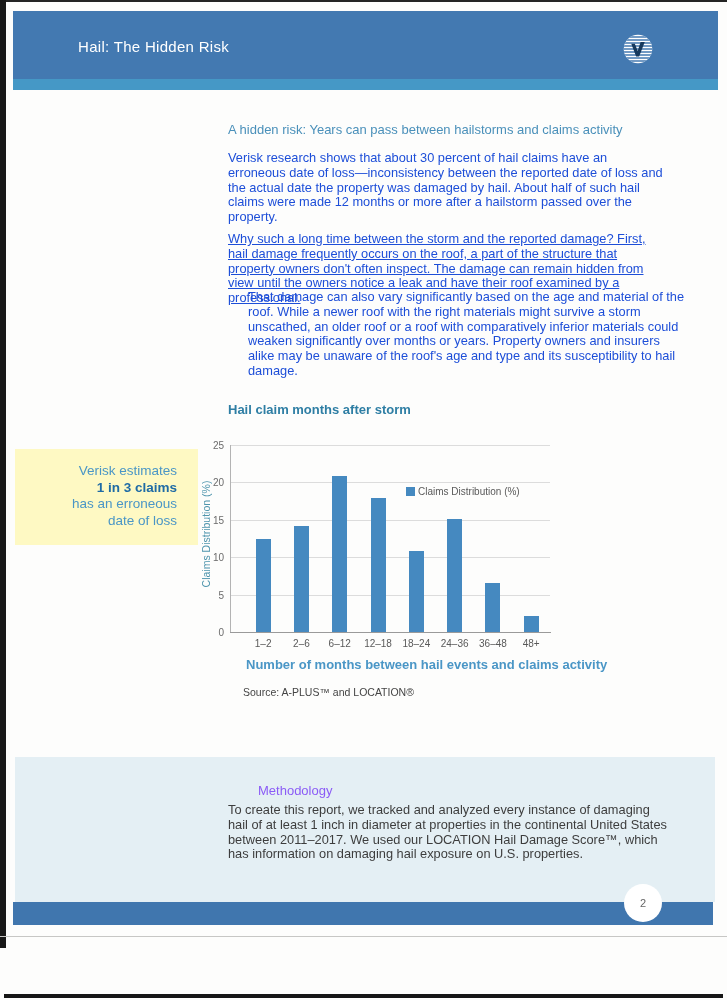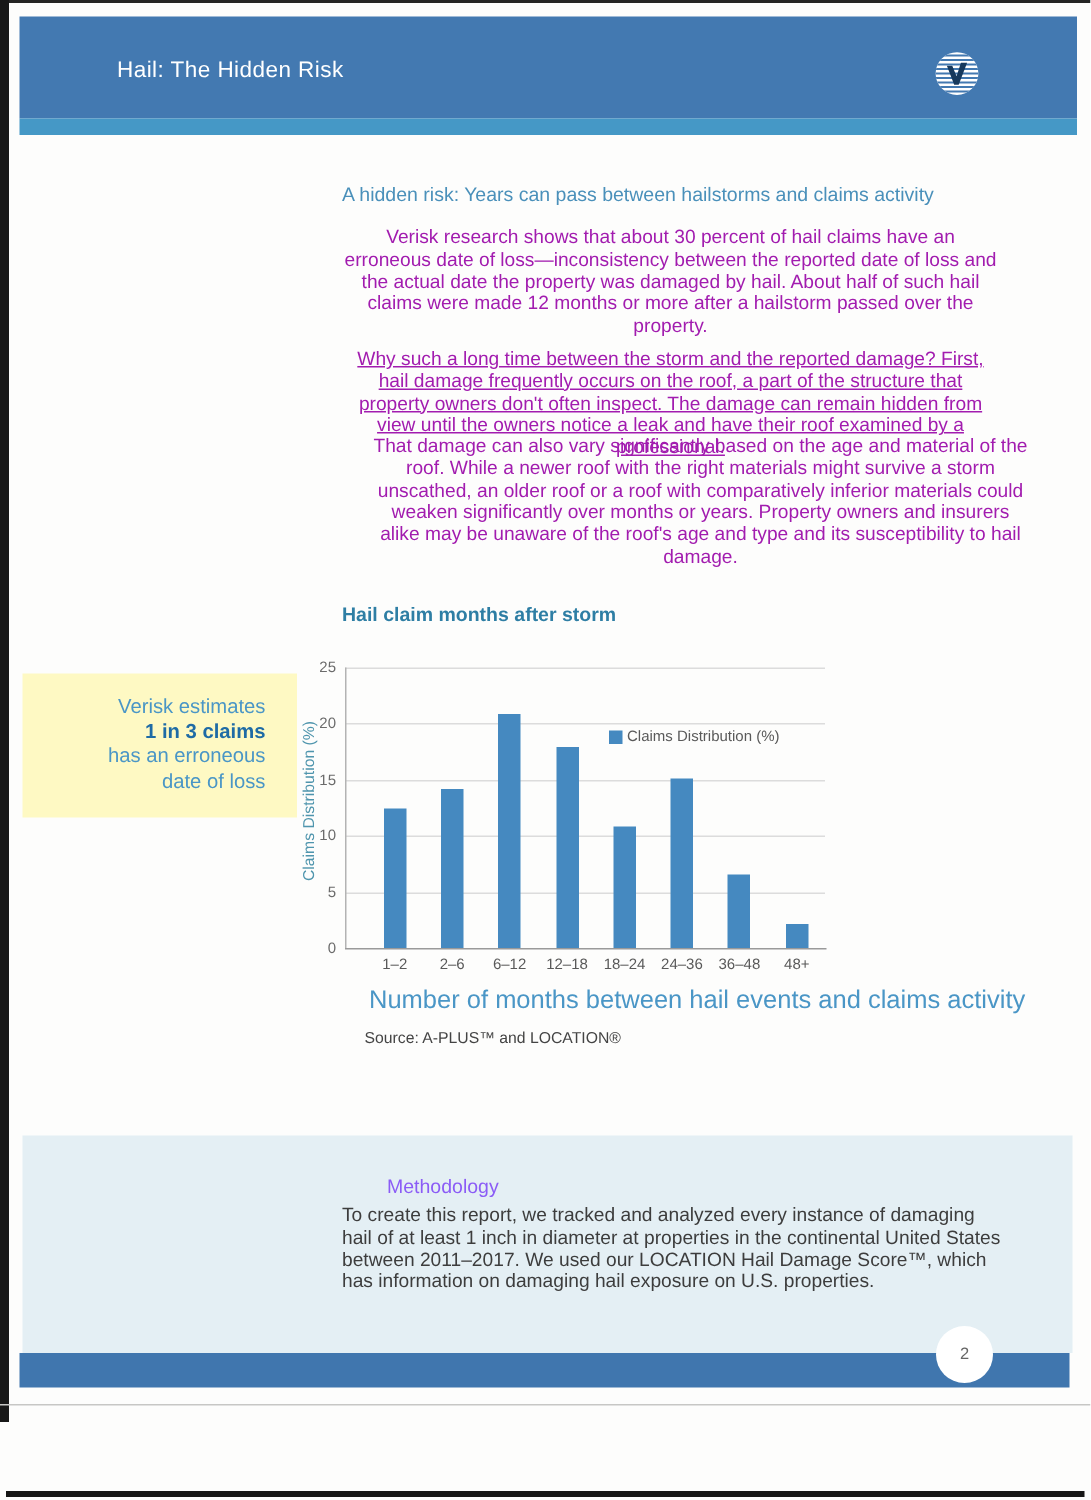--- a/index.html
+++ b/index.html
@@ -15,21 +15,21 @@
   .page-bottom-edge { position: absolute; left: 0; top: 936px; width: 727px; height: 1px; background: #c7c7c5; }
 
   
   .header-band { position: absolute; left: 13px; top: 11px; width: 705px; height: 68px; background: #4379b1; }
   .header-strip { position: absolute; left: 13px; top: 79px; width: 705px; height: 11px; background: #4598c6; }
   .header-title { position: absolute; left: 78px; top: 38px; color: #ffffff; font-size: 15px; font-weight: 400; letter-spacing: 0.3px; }
   .logo { position: absolute; left: 623px; top: 34px; width: 30px; height: 30px; }
 
   
   .article-heading { position: absolute; left: 228px; top: 122px; width: 450px; color: #4a90ba; font-size: 13px; font-weight: 400; }
-  .para { position: absolute; left: 228px; width: 438px; color: #a21caf; font-size: 12.8px; line-height: 14.8px; text-align: center; }
+  .para { position: absolute; left: 228px; width: 438px; color: #1d4ed8; font-size: 12.8px; line-height: 14.8px; }
   .para-1 { top: 151px; }
   .para-2 { top: 232px; text-decoration: underline; }
   .para-3 { top: 290px; margin-left: 20px; }
 
   
   .callout { position: absolute; left: 15px; top: 449px; width: 183px; height: 96px; background: #fef9c3; text-align: right; padding: 14px 21px 0 0; }
   .callout div { font-size: 13.5px; line-height: 16.5px; color: #4a96c6; }
   .callout .strong { color: #1f6ba5; font-weight: 700; }
 
   
@@ -41,21 +41,21 @@
   .y-axis-line { position: absolute; left: 230px; top: 445px; width: 1px; height: 187px; background: #b3b3b3; }
   .x-axis-line { position: absolute; left: 230px; top: 632px; width: 321px; height: 1px; background: #9a9a9a; }
   .y-ticks { position: absolute; left: 196px; top: 445px; width: 28px; height: 197px; }
   .ytick { position: absolute; right: 0; width: 28px; text-align: right; font-size: 10px; color: #6b6b6b; }
   .x-labels { position: absolute; left: 230px; top: 638px; width: 320px; display: grid; grid-template-columns: repeat(8, 38.3px); padding-left: 14px; }
   .xlabel { text-align: center; font-size: 10px; color: #595959; }
   .y-axis-label { position: absolute; left: 146px; top: 528px; width: 120px; text-align: center; font-size: 10.5px; color: #4f95ad; transform: rotate(-90deg); transform-origin: center; }
   .legend { position: absolute; left: 406px; top: 486px; display: flex; align-items: center; gap: 3px; }
   .legend-swatch { width: 9px; height: 9px; background: #4589c0; }
   .legend-label { font-size: 10px; color: #5a5a5a; }
-  .x-caption { position: absolute; left: 246px; top: 657px; color: #4a96c6; font-size: 17px; font-weight: 400; }
+  .x-caption { position: absolute; left: 246px; top: 657px; color: #4a96c6; font-size: 13px; font-weight: 700; }
   .source-note { position: absolute; left: 243px; top: 686px; color: #444444; font-size: 10.5px; }
 
   
   .methodology-box { position: absolute; left: 15px; top: 757px; width: 700px; height: 145px; background: #e4eff4; }
   .methodology-heading { position: absolute; left: 213px; top: 26px; color: #8b5cf6; font-size: 13px; margin-left: 30px; }
   .methodology-body { position: absolute; left: 213px; top: 46px; width: 440px; color: #3d3d3d; font-size: 12.8px; line-height: 14.8px; }
 
   
   .footer-band { position: absolute; left: 13px; top: 902px; width: 700px; height: 23px; background: #4076ae; }
   .page-badge { position: absolute; left: 624px; top: 884px; width: 38px; height: 38px; border-radius: 50%; background: #ffffff; display: flex; align-items: center; justify-content: center; z-index: 2; }

